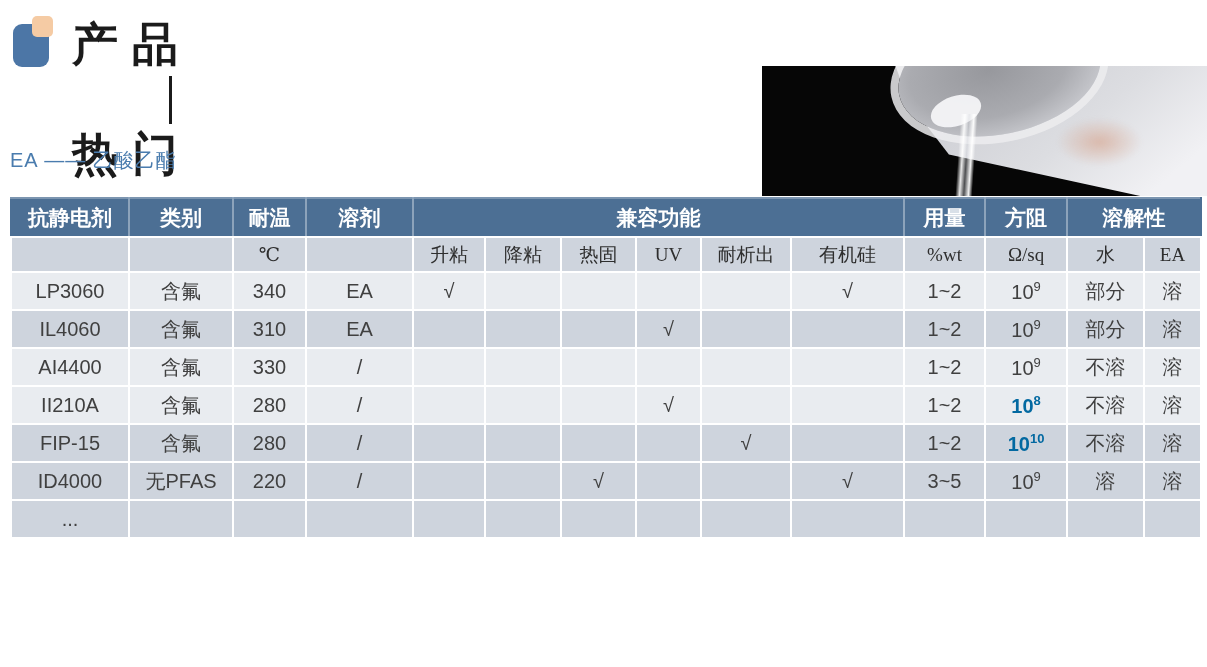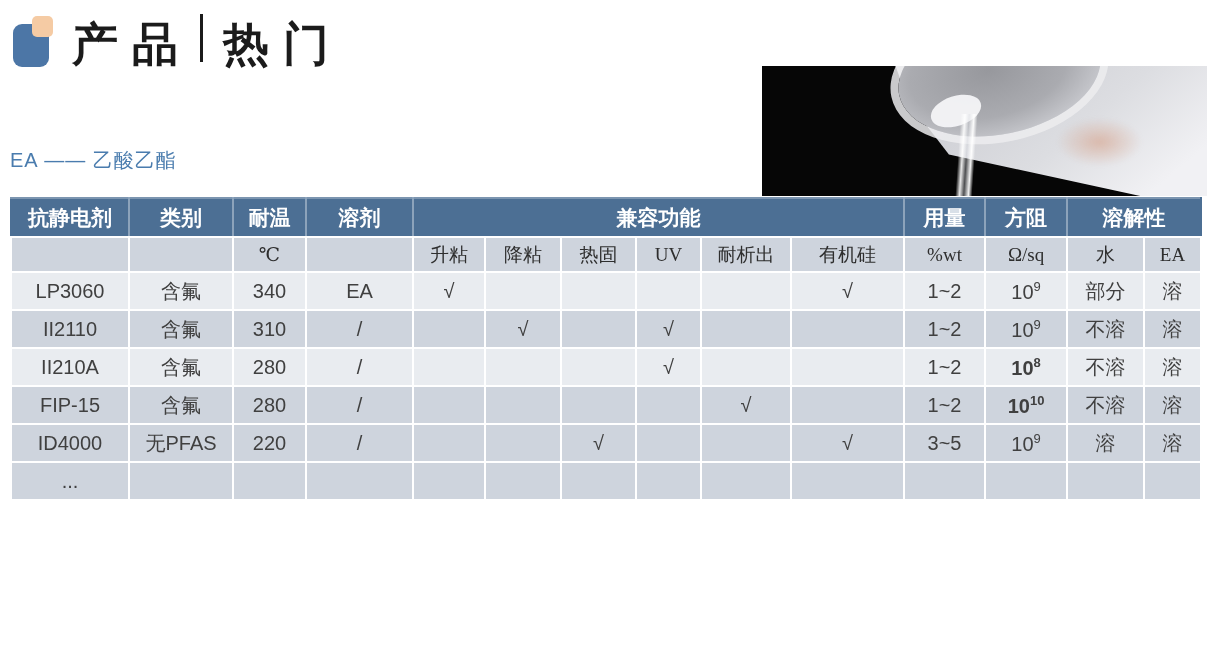--- a/index.html
+++ b/index.html
@@ -5,23 +5,23 @@
   html,body{margin:0;padding:0;width:1207px;height:667px;background:#ffffff;overflow:hidden;
             font-family:"Liberation Sans",sans-serif;}
   .page{position:relative;width:1207px;height:667px;background:#fff;}
 
   
   .logo{position:absolute;left:13px;top:16px;width:44px;height:54px;}
   .logo-blue{position:absolute;left:0;top:8px;width:36px;height:43px;background:#4C76A6;border-radius:9px;}
   .logo-peach{position:absolute;left:19px;top:0;width:21px;height:21px;background:#F5CBA4;border-radius:5px;}
 
   
-  .title{position:absolute;left:72px;top:14px;display:flex;align-items:flex-start;
+  .title{position:absolute;left:72px;top:14px;display:flex;align-items:flex-end;
          font-family:"Liberation Serif","DejaVu Serif",serif;font-size:46px;font-weight:600;
-         color:#1b1b1b;letter-spacing:14px;}
+         color:#1b1b1b;letter-spacing:14px;flex-direction:column;}
   .tdiv{width:3px;height:48px;background:#1b1b1b;margin:0 20px 0 8px;}
 
   
   .subtitle{position:absolute;left:10px;top:147px;font-size:20px;color:#4A7CAE;letter-spacing:1px;}
 
   
   .hero{position:absolute;left:762px;top:66px;width:445px;height:130px;background:#060606;overflow:hidden;}
   .hero .mass{position:absolute;left:0;top:0;width:100%;height:100%;
       background:linear-gradient(140deg,#e8e8eb 12%,#d2d3d8 45%,#dcdde1 65%,#f1f1f4 90%);
       clip-path:polygon(30% 0,100% 0,100% 100%,85% 100%,42% 68%,33% 28%);}
@@ -46,21 +46,21 @@
            border-top:2px solid #7C95B0;border-bottom:2px solid #fff;}
   tr.h1 td:first-child{border-left-color:#4C6F94;}
   tr.h1 td:last-child{border-right-color:#4C6F94;margin-top:36px;}
   tr.h2 td{background:#CED4DD;color:#2e2e2e;font-family:"Liberation Serif","DejaVu Serif",serif;
            font-size:19px;height:33px;}
   tbody td{font-size:20px;font-weight:300;color:#404040;height:36px;}
   tr.light td{background:#E9ECF0;}
   tr.dark td{background:#CED4DD;}
   td.cl{text-align:left;padding-left:9px;}
   td .sup{font-size:13px;vertical-align:super;}
-  td.boldres{font-weight:700;color:#404040;}
+  td.boldres{font-weight:700;color:#0369a1;}
   
   .c0{width:118px}.c1{width:104px}.c2{width:73px}.c3{width:107px}.c4{width:72px}.c5{width:76px}
   .c6{width:75px}.c7{width:65px}.c8{width:90px}.c9{width:113px}.c10{width:81px}.c11{width:82px}
   .c12{width:77px}.c13{width:57px}
 </style>
 </head>
 <body>
 
 <div class="page">
 
@@ -141,28 +141,44 @@
           <td></td>
           <td></td>
           <td></td>
           <td>√</td>
           <td>1~2</td>
           <td><span>10</span><span class="sup">9</span></td>
           <td>部分</td>
           <td>溶</td>
         </tr>
         <tr class="dark">
-          <td class="cl">II2110</td>
+          <td class="cl">IL4060</td>
           <td class="cl">含氟</td>
           <td>310</td>
-          <td>/</td>
-          <td></td>
-          <td>√</td>
-          <td></td>
-          <td>√</td>
+          <td>EA</td>
+          <td></td>
+          <td></td>
+          <td></td>
+          <td>√</td>
+          <td></td>
+          <td></td>
+          <td>1~2</td>
+          <td><span>10</span><span class="sup">9</span></td>
+          <td>部分</td>
+          <td>溶</td>
+        </tr>
+        <tr class="light">
+          <td class="cl">AI4400</td>
+          <td class="cl">含氟</td>
+          <td>330</td>
+          <td>/</td>
+          <td></td>
+          <td></td>
+          <td></td>
+          <td></td>
           <td></td>
           <td></td>
           <td>1~2</td>
           <td><span>10</span><span class="sup">9</span></td>
           <td>不溶</td>
           <td>溶</td>
         </tr>
         <tr class="light">
           <td class="cl">II210A</td>
           <td class="cl">含氟</td>

